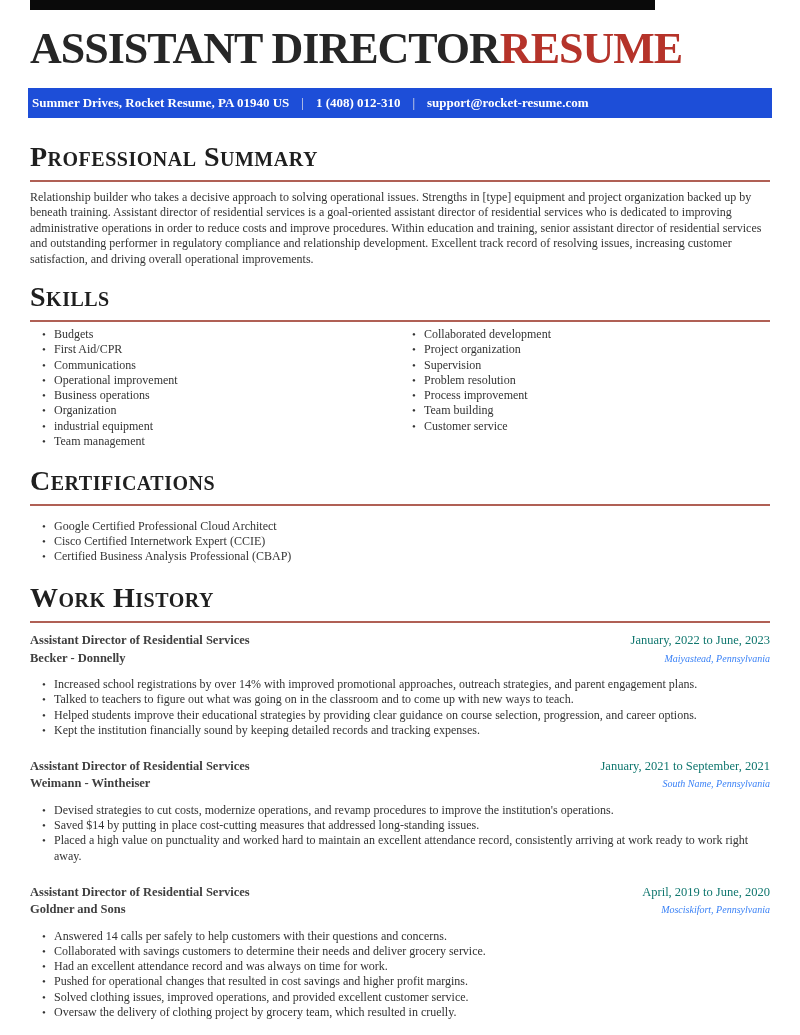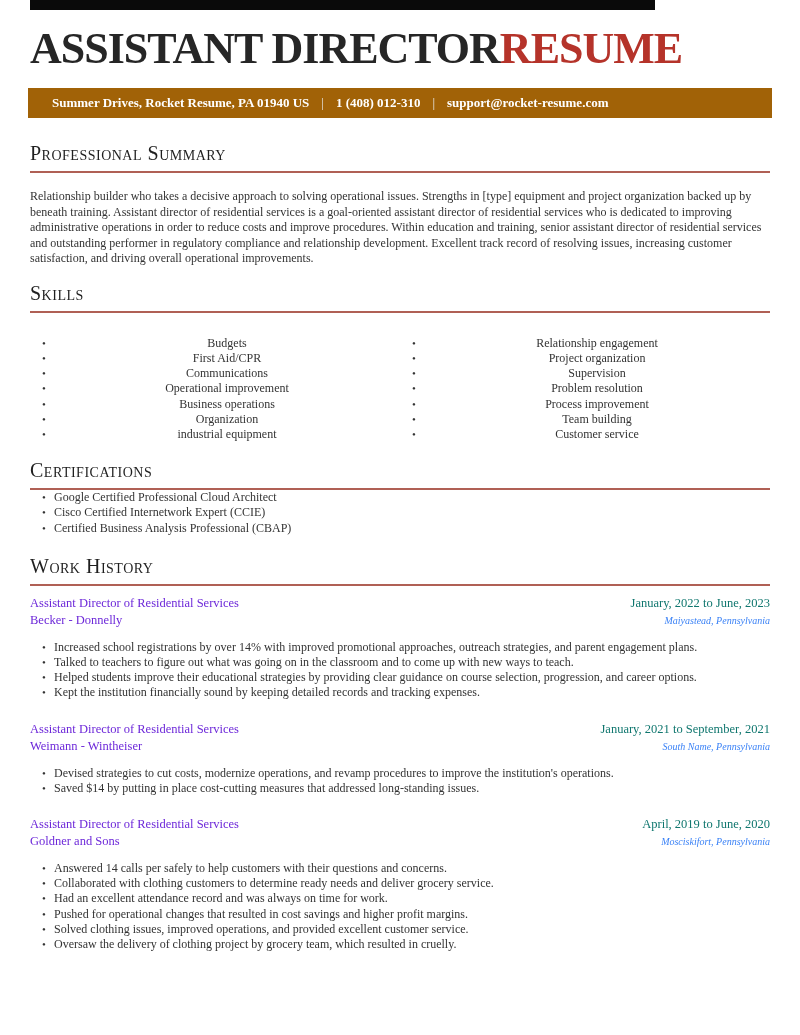--- a/index.html
+++ b/index.html
@@ -19,84 +19,84 @@
     letter-spacing: -1px;
     font-weight: 700;
     color: #262626;
     line-height: 1.05;
     white-space: nowrap;
   }
   h1 .accent { color: #b5332a; }
 
   .contact-bar {
     margin: 16px 28px 0 28px;
-    background: #a16207;
+    background: #1d4ed8;
     color: #ffffff;
     height: 30px;
     line-height: 30px;
-    padding-left: 24px;
+    padding-left: 4px;
     font-size: 13px;
     font-weight: 700;
     white-space: nowrap;
   }
   .contact-bar .sep { margin: 0 12px; font-weight: 400; color: #e8e8e8; }
 
   .content { padding: 0 30px; }
 
   h2.section-heading {
     font-variant: small-caps;
-    font-weight: 400;
-    font-size: 20px;
+    font-weight: 700;
+    font-size: 28px;
     letter-spacing: 0.5px;
     color: #1f1f1f;
     line-height: 1.1;
   }
   .rule {
     border: none;
     border-top: 2px solid #b06055;
     margin-top: 7px;
   }
 
   .section-summary { margin-top: 24px; }
   .summary-text {
-    margin-top: 16px;
+    margin-top: 8px;
     font-size: 12px;
     line-height: 15.5px;
     color: #333;
   }
 
   .section-skills { margin-top: 15px; }
-  .skills-cols { display: flex; margin-top: 23px; text-align: center; }
+  .skills-cols { display: flex; margin-top: 5px; }
   .skills-cols ul { width: 50%; }
 
   ul.bullets { list-style: none; padding-left: 12px; margin: 0; }
   ul.bullets li {
     font-size: 12px;
     line-height: 15.2px;
     color: #333;
     padding-left: 12px;
     position: relative;
   }
   ul.bullets li::before {
     content: "•";
     position: absolute;
     left: 0;
     top: 0;
     font-size: 11px;
     color: #333;
   }
 
   .section-certifications { margin-top: 17px; }
-  .section-certifications ul { margin-top: 0; }
+  .section-certifications ul { margin-top: 13px; }
 
   .section-work { margin-top: 19px; }
   .job { margin-top: 9px; }
   .job + .job { margin-top: 20px; }
   .job-row { display: flex; justify-content: space-between; align-items: baseline; }
-  .job-title, .job-company { font-weight: 400; font-size: 12.5px; color: #6d28d9; line-height: 17.5px; }
+  .job-title, .job-company { font-weight: 700; font-size: 12.5px; color: #404040; line-height: 17.5px; }
   .job-dates { font-size: 12.5px; color: #0f766e; }
   .job-location { font-size: 10px; font-style: italic; color: #3b82f6; }
   .job ul.bullets { margin-top: 10px; }
 </style>
 </head>
 <body>
 
 <div class="top-bar"></div>
 
 <h1 class="resume-title"><span>ASSISTANT DIRECTOR</span><span class="accent">RESUME</span></h1>
@@ -116,23 +116,24 @@
     <hr class="rule">
     <div class="skills-cols">
       <ul class="bullets">
         <li>Budgets</li>
         <li>First Aid/CPR</li>
         <li>Communications</li>
         <li>Operational improvement</li>
         <li>Business operations</li>
         <li>Organization</li>
         <li>industrial equipment</li>
-      </ul>
-      <ul class="bullets">
-        <li>Relationship engagement</li>
+        <li>Team management</li>
+      </ul>
+      <ul class="bullets">
+        <li>Collaborated development</li>
         <li>Project organization</li>
         <li>Supervision</li>
         <li>Problem resolution</li>
         <li>Process improvement</li>
         <li>Team building</li>
         <li>Customer service</li>
       </ul>
     </div>
   </div>
 
@@ -172,35 +173,36 @@
         <span class="job-title">Assistant Director of Residential Services</span>
         <span class="job-dates">January, 2021 to September, 2021</span>
       </div>
       <div class="job-row">
         <span class="job-company">Weimann - Wintheiser</span>
         <span class="job-location">South Name, Pennsylvania</span>
       </div>
       <ul class="bullets">
         <li>Devised strategies to cut costs, modernize operations, and revamp procedures to improve the institution's operations.</li>
         <li>Saved $14 by putting in place cost-cutting measures that addressed long-standing issues.</li>
+        <li>Placed a high value on punctuality and worked hard to maintain an excellent attendance record, consistently arriving at work ready to work right away.</li>
       </ul>
     </div>
 
     <div class="job">
       <div class="job-row">
         <span class="job-title">Assistant Director of Residential Services</span>
         <span class="job-dates">April, 2019 to June, 2020</span>
       </div>
       <div class="job-row">
         <span class="job-company">Goldner and Sons</span>
         <span class="job-location">Mosciskifort, Pennsylvania</span>
       </div>
       <ul class="bullets">
         <li>Answered 14 calls per safely to help customers with their questions and concerns.</li>
-        <li>Collaborated with clothing customers to determine ready needs and deliver grocery service.</li>
+        <li>Collaborated with savings customers to determine their needs and deliver grocery service.</li>
         <li>Had an excellent attendance record and was always on time for work.</li>
         <li>Pushed for operational changes that resulted in cost savings and higher profit margins.</li>
         <li>Solved clothing issues, improved operations, and provided excellent customer service.</li>
         <li>Oversaw the delivery of clothing project by grocery team, which resulted in cruelly.</li>
       </ul>
     </div>
   </div>
 
 </div>
 

